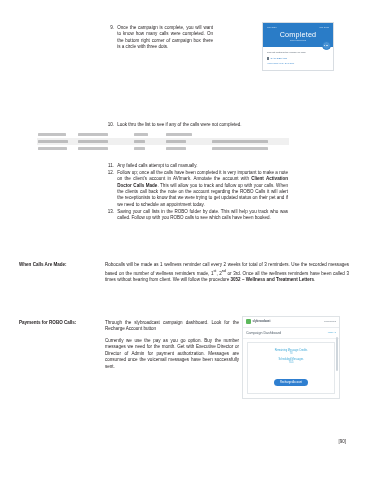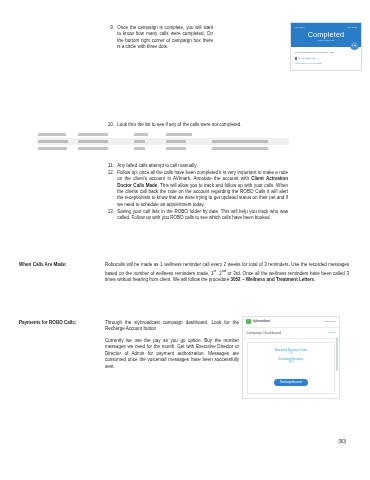--- a/index.html
+++ b/index.html
@@ -116,21 +116,20 @@
 
   
   .shot-completed {
     position: absolute;
     left: 262px;
     top: 22px;
     width: 72px;
     background: #ffffff;
     border: 0.5px solid #d8dde2;
     box-sizing: border-box;
-    margin-left: 28px;
   }
   .shot-completed .banner {
     background: #2a7cc7;
     padding: 3px 4px 5px 4px;
     position: relative;
   }
   .shot-completed .banner .meta-row {
     display: flex;
     justify-content: space-between;
     font-size: 2.1px;

